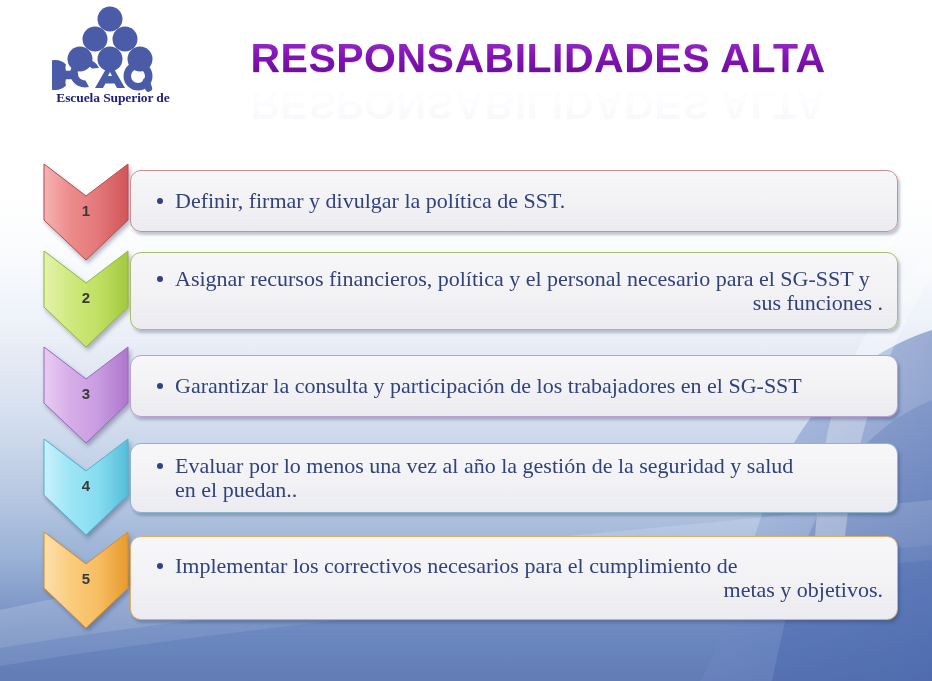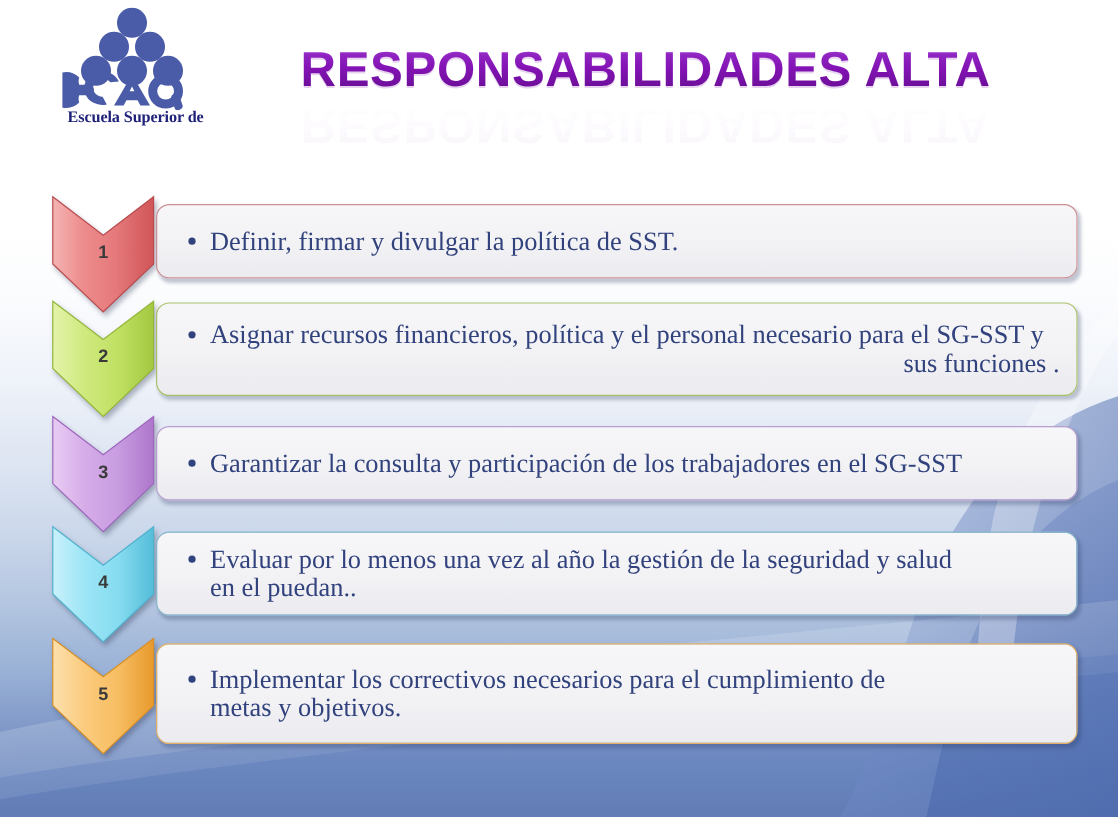--- a/index.html
+++ b/index.html
@@ -338,18 +338,18 @@
           <stop offset="65%" stop-color="#f7bd62"></stop>
           <stop offset="100%" stop-color="#e79a2c"></stop>
         </linearGradient>
       </defs>
       <path d="M2,2 L44,34 L86,2 L86,58 L44,98 L2,58 Z" fill="url(#gc5)" stroke="#d78f26" stroke-width="1"></path>
     </svg>
     <div class="chev-num">5</div>
     <div class="callout">
       <div class="callout-inner">
         <div class="bullet-line">Implementar los correctivos necesarios para el cumplimiento de</div>
-        <div class="bullet-line no-bullet" style="padding-left: 22px; --no-bullet: 1;">metas y objetivos.</div>
+        <div class="bullet-line no-bullet" style="padding-left: 22px; text-align: right; --no-bullet: 1;">metas y objetivos.</div>
       </div>
     </div>
   </div>
 
 </div>
 
 </body></html>

